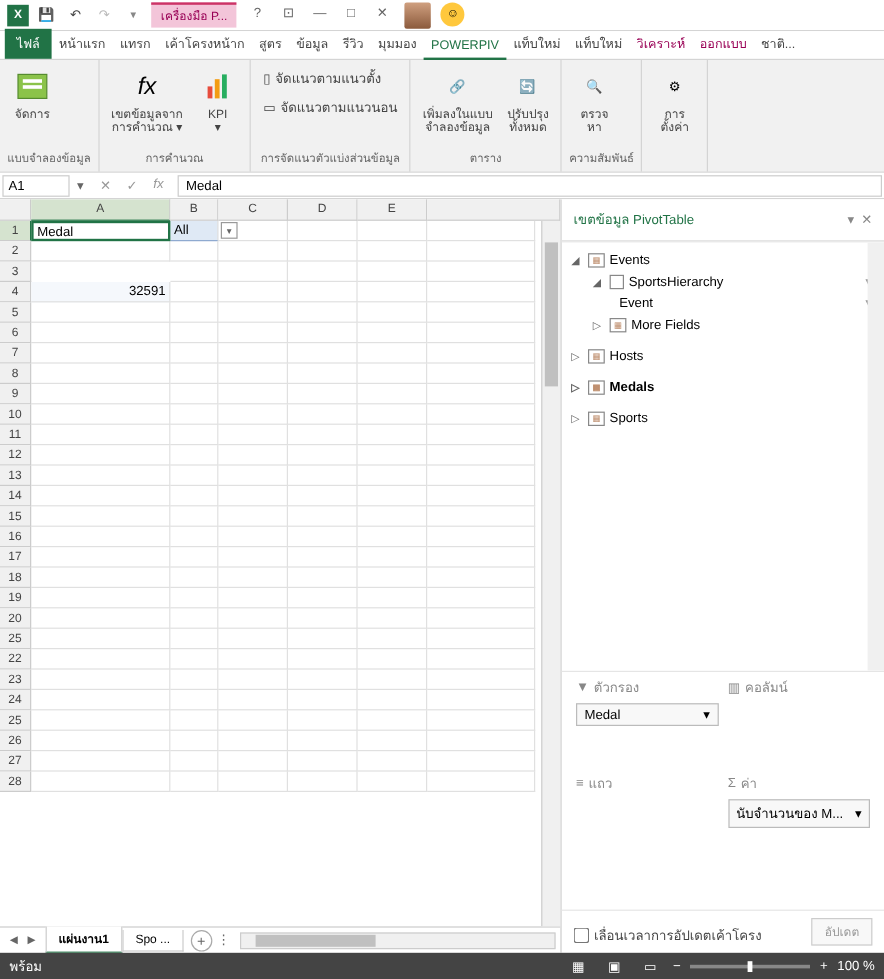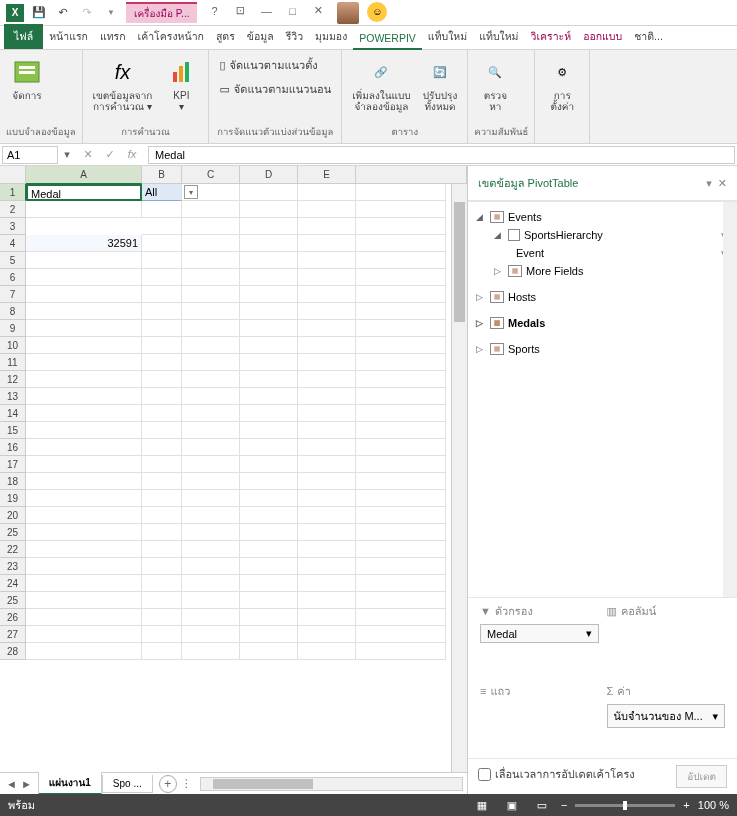--- a/index.html
+++ b/index.html
@@ -90,21 +90,21 @@
 .pp-field .tbl-icon { width: 14px; height: 12px; border: 1px solid #888; background: linear-gradient(#fff,#fff); font-size: 7px; display: flex; align-items: center; justify-content: center; color: #b86; }
 .pp-field .chk { width: 12px; height: 12px; border: 1px solid #888; }
 .pp-field .funnel { margin-left: auto; color: #999; font-size: 10px; }
 .pp-field-vscroll { position: absolute; right: 0; top: 0; bottom: 0; width: 14px; background: #f0f0f0; }
 .pp-drop-label { padding: 6px 10px; color: #666; font-size: 10px; }
 .pp-areas { display: grid; grid-template-columns: 1fr 1fr; grid-template-rows: auto auto; gap: 0; padding: 0 8px; }
 .pp-area { padding: 4px; }
 .pp-area-label { color: #888; font-size: 10px; display: flex; align-items: center; gap: 4px; margin-bottom: 4px; }
 .pp-area-box { min-height: 50px; background: #fff; }
 .pp-area-item { border: 1px solid #bbb; background: #f8f8f8; padding: 2px 6px; display: flex; justify-content: space-between; align-items: center; font-size: 10px; cursor: pointer; }
-.pp-footer { padding: 6px 10px; display: flex; justify-content: space-between; align-items: flex-start; gap: 6px; border-top: 1px solid #e5e5e5; }
+.pp-footer { padding: 6px 10px; display: flex; justify-content: space-between; align-items: flex-end; gap: 6px; border-top: 1px solid #e5e5e5; margin-top: 38px; }
 .pp-footer label { display: flex; align-items: center; gap: 4px; font-size: 10px; color: #444; }
 .pp-footer button { padding: 3px 10px; border: 1px solid #ccc; background: #f8f8f8; cursor: pointer; color: #999; font-size: 10px; }
 
 
 .statusbar { height: 22px; background: #444; color: #fff; display: flex; align-items: center; padding: 0 8px; gap: 8px; font-size: 10px; }
 .statusbar .spacer { flex: 1; }
 .statusbar .view-btn { width: 22px; height: 16px; display: flex; align-items: center; justify-content: center; cursor: pointer; }
 .statusbar .zoom-slider { width: 100px; height: 3px; background: #888; position: relative; }
 .statusbar .zoom-slider .handle { position: absolute; left: 48px; top: -3px; width: 4px; height: 9px; background: #fff; }
 </style>

